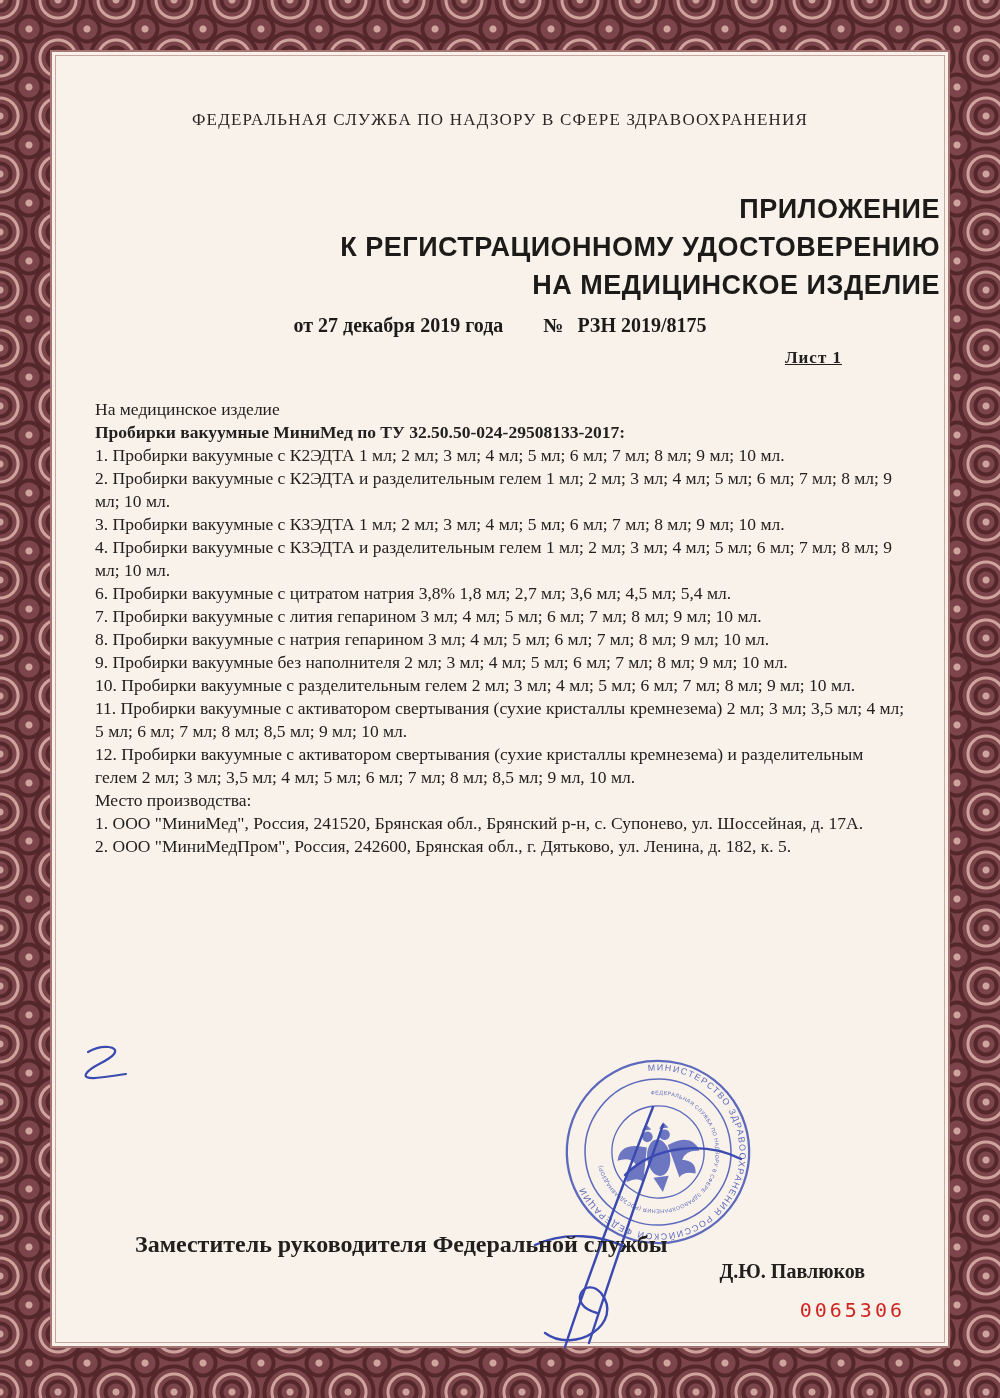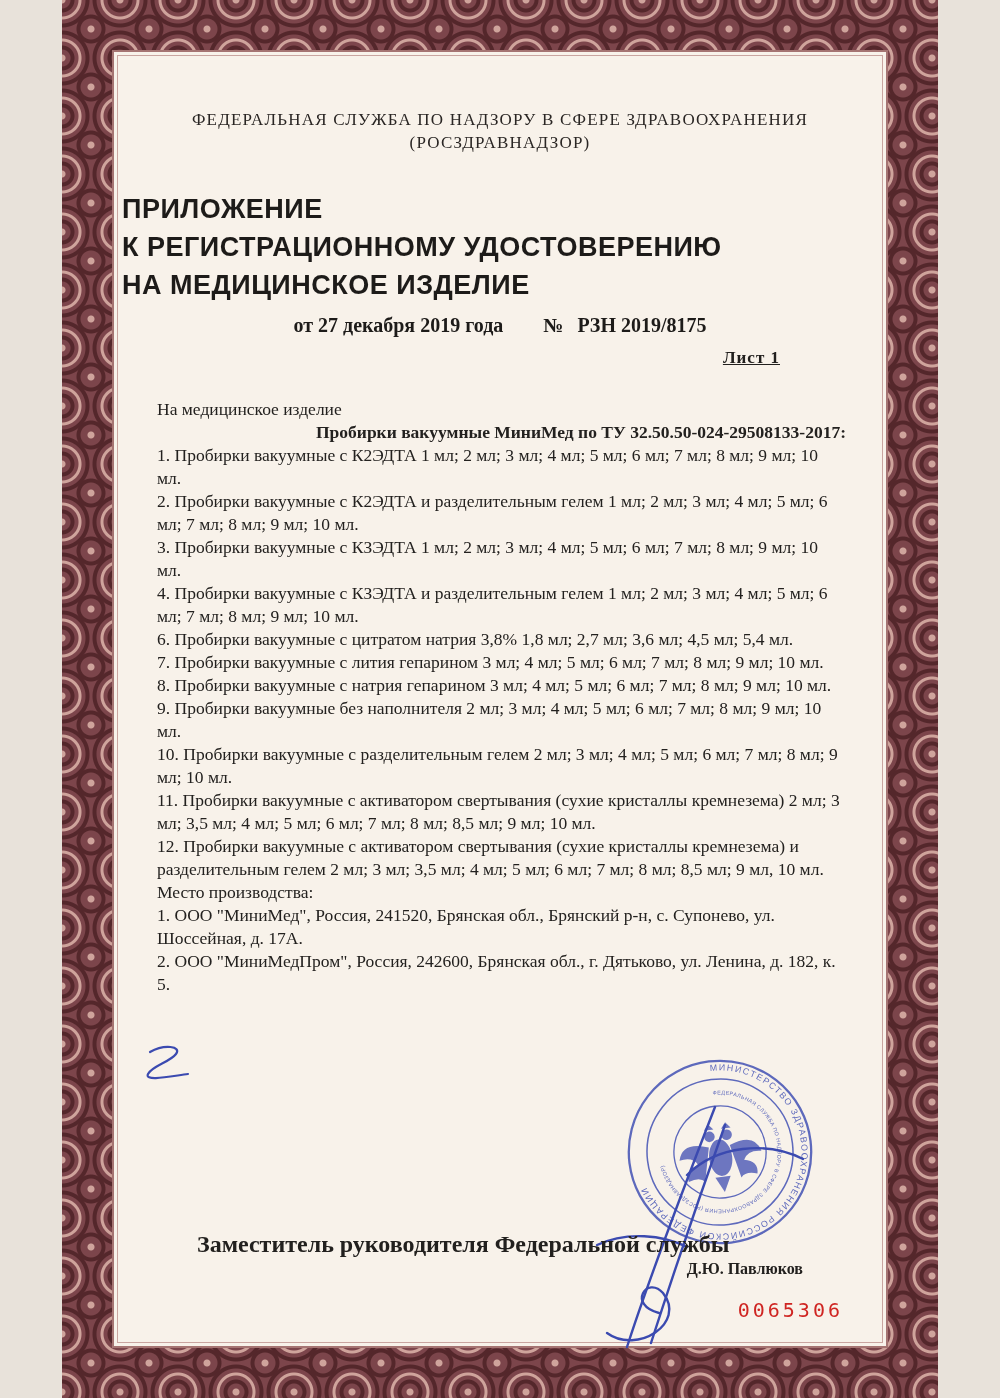--- a/index.html
+++ b/index.html
@@ -1,21 +1,21 @@
 <!DOCTYPE html>
 <html><head>
 <meta charset="utf-8">
 <style>
   * { box-sizing: border-box; margin: 0; padding: 0; }
   html, body { background: #e8e2da; }
   body { display: flex; justify-content: center; }
 
   .page {
     position: relative;
-    width: 876px;
+    width: 1000px;
     height: 1398px;
     background: #fef9c3;
     overflow: hidden;
     font-family: "Liberation Serif", serif;
     color: #22201e;
   }
 
   
   .frame {
     position: absolute;
@@ -44,21 +44,21 @@
     text-align: center;
     font-size: 17px;
     letter-spacing: 1.2px;
     line-height: 23px;
     color: #2a2624;
   }
 
   .title-block {
     position: absolute;
     top: 190px; left: 60px; right: 60px;
-    text-align: left;
+    text-align: right;
     font-family: "Liberation Sans", sans-serif;
     font-weight: bold;
     font-size: 27px;
     line-height: 38px;
     letter-spacing: 0.5px;
     color: #1d1b19;
   }
 
   .date-line {
     position: absolute;
@@ -83,35 +83,35 @@
   }
 
   .body-text {
     position: absolute;
     top: 398px; left: 95px; right: 92px;
     font-size: 17.5px;
     line-height: 23px;
     color: #23211f;
   }
   .body-text p { margin: 0; }
-  .body-text p.bold { font-weight: bold; text-align: right; }
+  .body-text p.bold { font-weight: bold; }
 
   .footer-role {
     position: absolute;
     left: 95px; top: 1230px;
     font-weight: bold;
     font-size: 24px;
     line-height: 28px;
     margin-left: 40px;
   }
   .footer-name {
     position: absolute;
     right: 135px; top: 1260px;
     font-weight: bold;
-    font-size: 16px;
+    font-size: 20px;
   }
 
   .serial {
     position: absolute;
     right: 95px; top: 1298px;
     font-family: "DejaVu Sans Mono", monospace;
     font-size: 20px;
     letter-spacing: 3px;
     color: #cf2522;
   }
@@ -139,21 +139,20 @@
 </head>
 <body>
 
 <div class="page">
 
   <div class="frame"></div>
   <div class="frame-inner"></div>
 
   <div class="agency">
     <div>ФЕДЕРАЛЬНАЯ СЛУЖБА ПО НАДЗОРУ В СФЕРЕ ЗДРАВООХРАНЕНИЯ</div>
-    <div>(РОСЗДРАВНАДЗОР)</div>
   </div>
 
   <div class="title-block">
     <div>ПРИЛОЖЕНИЕ</div>
     <div>К РЕГИСТРАЦИОННОМУ УДОСТОВЕРЕНИЮ</div>
     <div>НА МЕДИЦИНСКОЕ ИЗДЕЛИЕ</div>
   </div>
 
   <div class="date-line">
     <span>от 27 декабря 2019 года</span>

